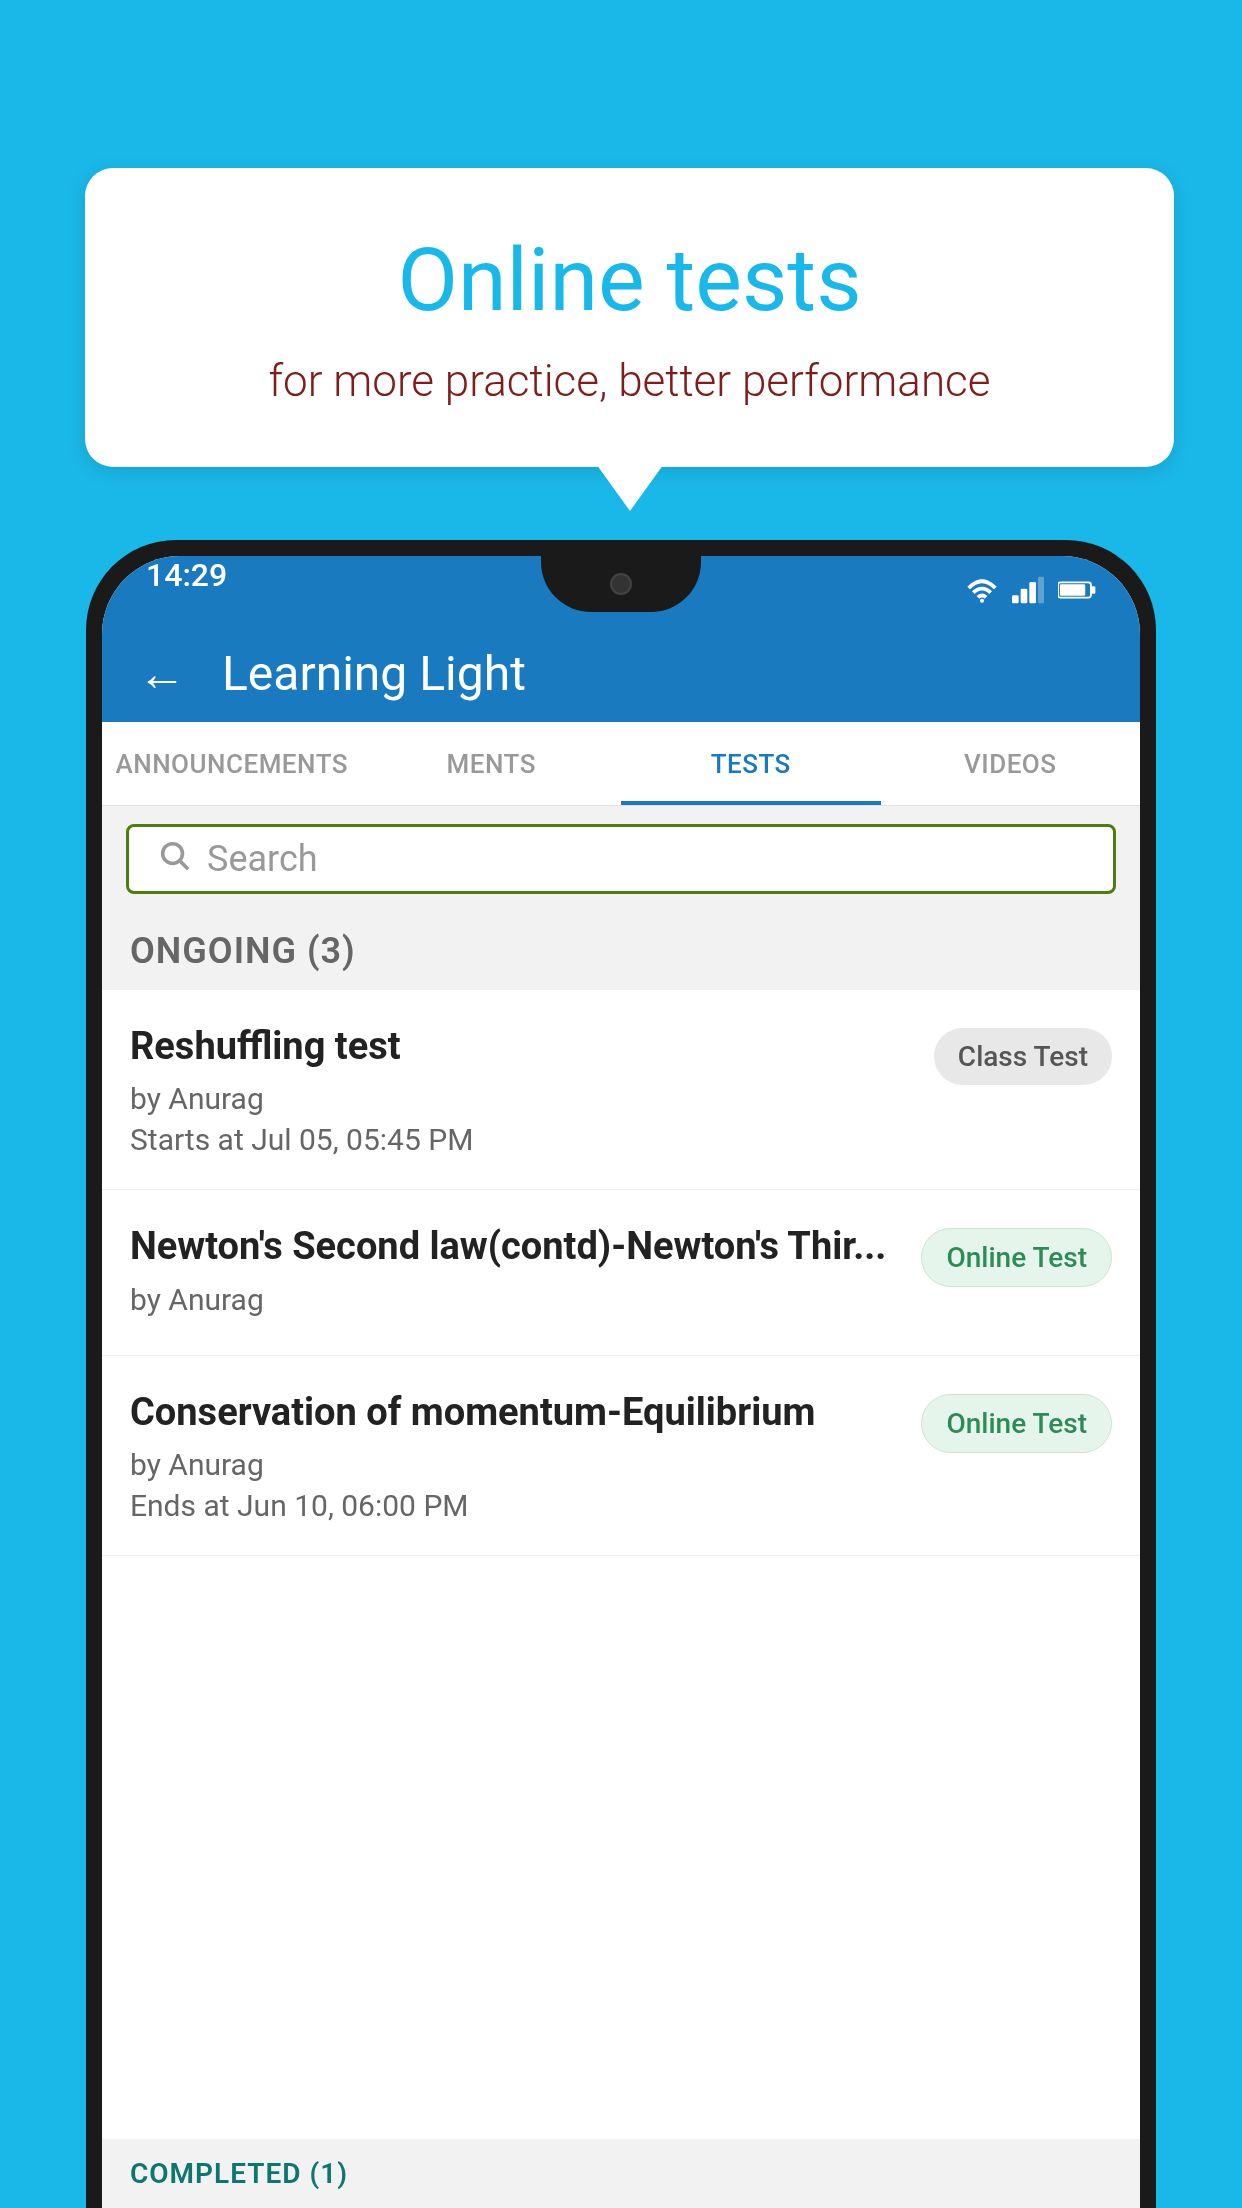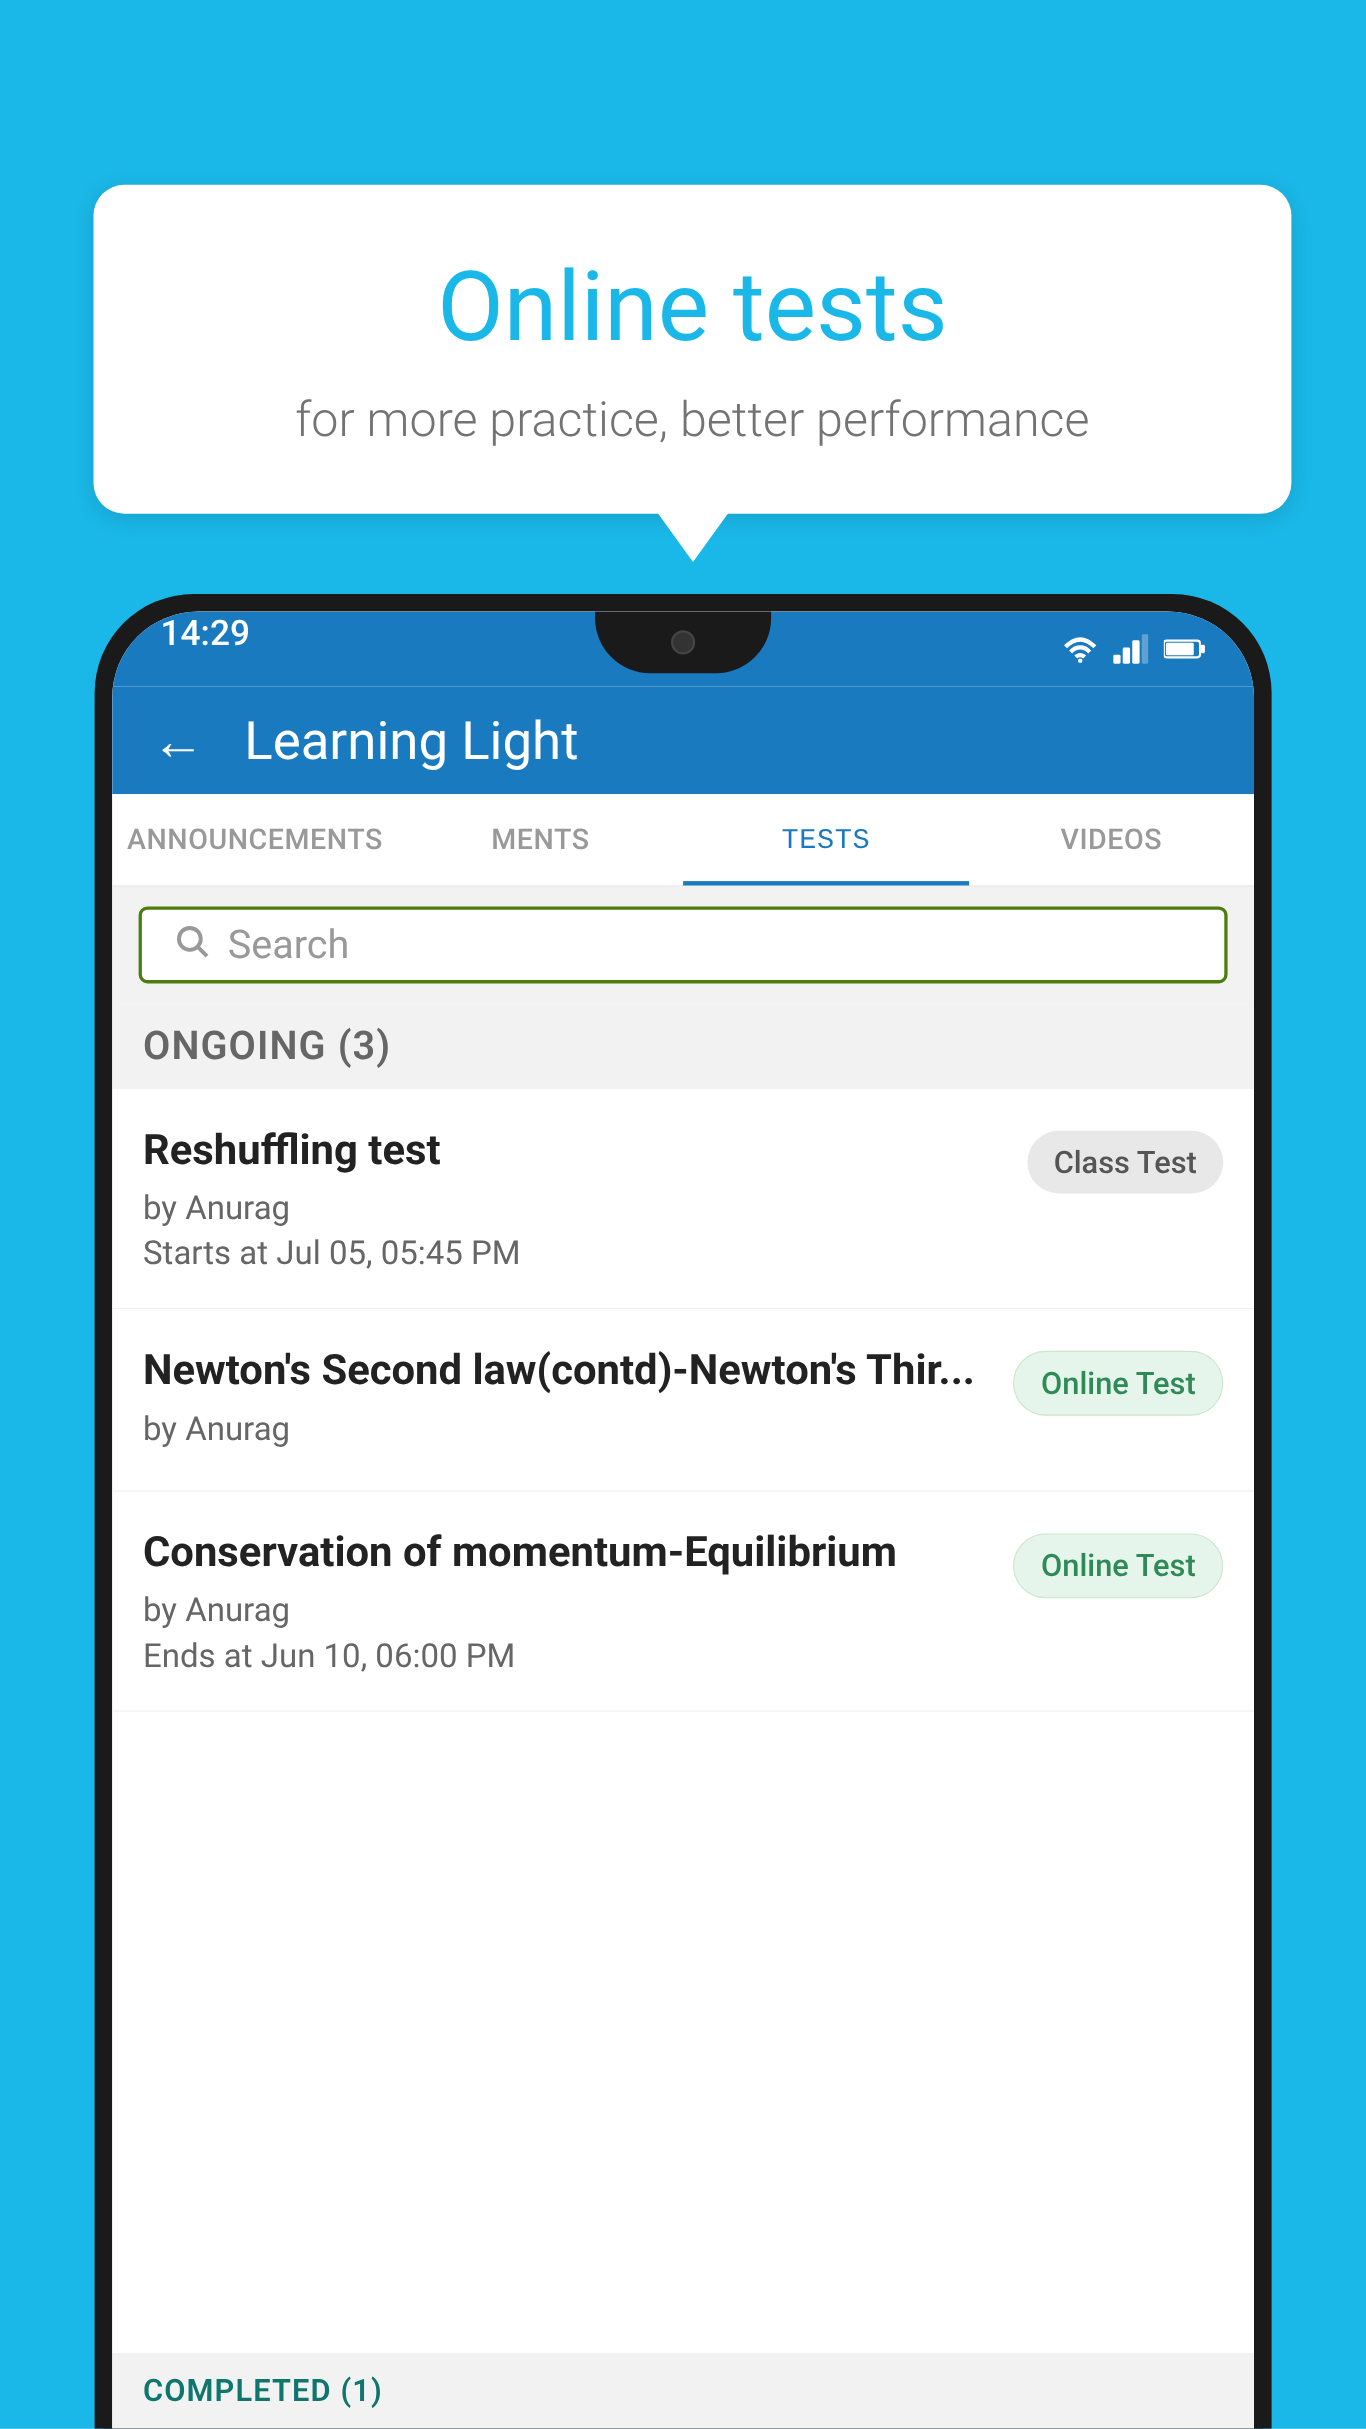--- a/index.html
+++ b/index.html
@@ -38,21 +38,21 @@
     .bubble-title {
       text-align: center;
       font-size: 88px;
       font-weight: 400;
       color: #1ab8e8;
       margin-bottom: 24px;
     }
     .bubble-subtitle {
       text-align: center;
       font-size: 44px;
-      color: #737373;
+      color: #7f1d1d;
       font-weight: 300;
     }
 
     
     .phone-frame {
       position: absolute;
       top: 540px;
       left: 86px;
       right: 86px;
       bottom: 0;
@@ -166,21 +166,20 @@
       justify-content: center;
       font-size: 26px;
       font-weight: 500;
       color: #999;
       letter-spacing: 0.5px;
       position: relative;
       cursor: pointer;
     }
     .tab-item.active {
       color: #1a7abf;
-      font-family: Liberation Mono, monospace;
     }
     .tab-item.active::after {
       content: '';
       position: absolute;
       bottom: 0;
       left: 0;
       right: 0;
       height: 4px;
       background: #1a7abf;
     }

